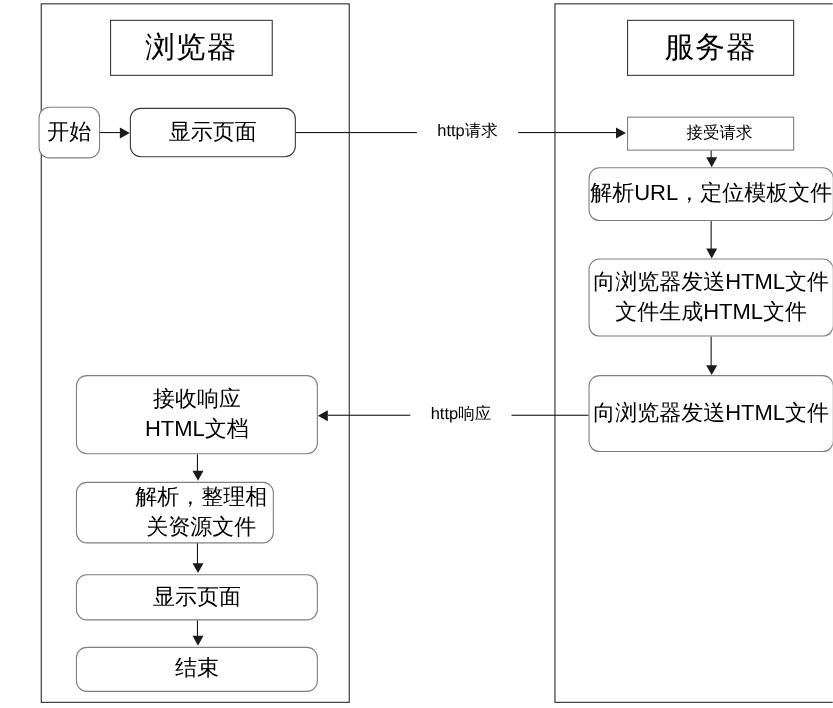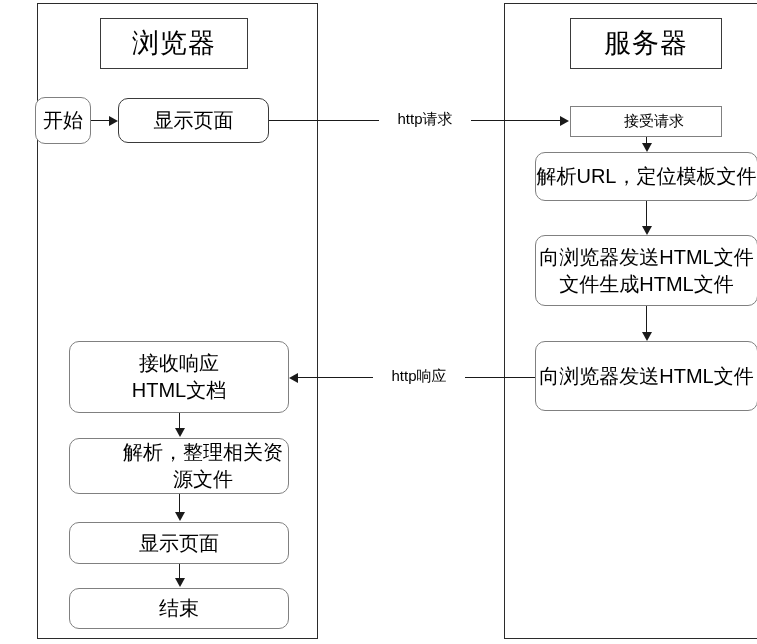--- a/index.html
+++ b/index.html
@@ -49,21 +49,21 @@
   .proc { font-size: 20px; border-radius: 10px; }
   .small { font-size: 15px; }
 
   
   #title-browser { left: 68px;  top: 18px;  width: 148px; height: 51px; }
   #title-server  { left: 538px; top: 18px;  width: 152px; height: 51px; }
 
   #n-start       { left: 3px;   top: 97px;  width: 56px;  height: 47px; }
   #n-request     { left: 86px;  top: 98px;  width: 151px; height: 45px; }
   #n-receive     { left: 37px;  top: 341px; width: 220px; height: 72px; }
-  #n-parse       { left: 37px;  top: 438px; width: 220px; height: 56px; padding-left: 48px; }
+  #n-parse       { left: 37px;  top: 438px; width: 180px; height: 56px; padding-left: 48px; }
   #n-display     { left: 37px;  top: 522px; width: 220px; height: 42px; }
   #n-end         { left: 37px;  top: 588px; width: 220px; height: 41px; }
 
   #s-accept      { left: 538px; top: 106px; width: 152px; height: 31px; padding-left: 16px; }
   #s-resolve     { left: 503px; top: 152px; width: 223px; height: 49px; text-align: center; }
   #s-generate    { left: 503px; top: 235px; width: 223px; height: 71px; }
   #s-send        { left: 503px; top: 341px; width: 223px; height: 70px; }
 
   
   .edge {

